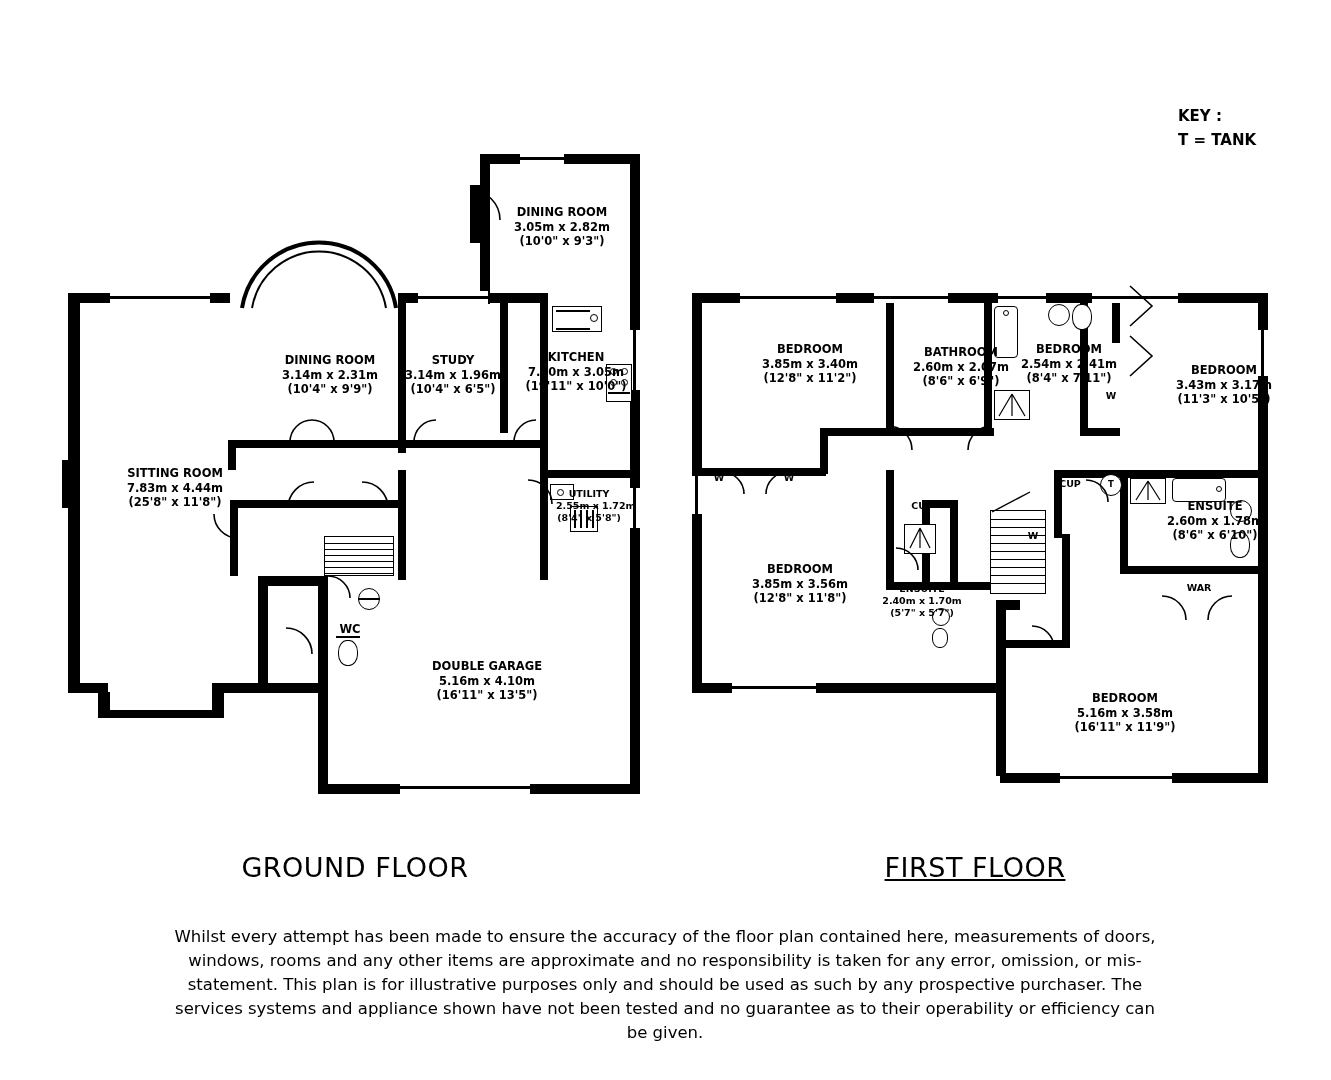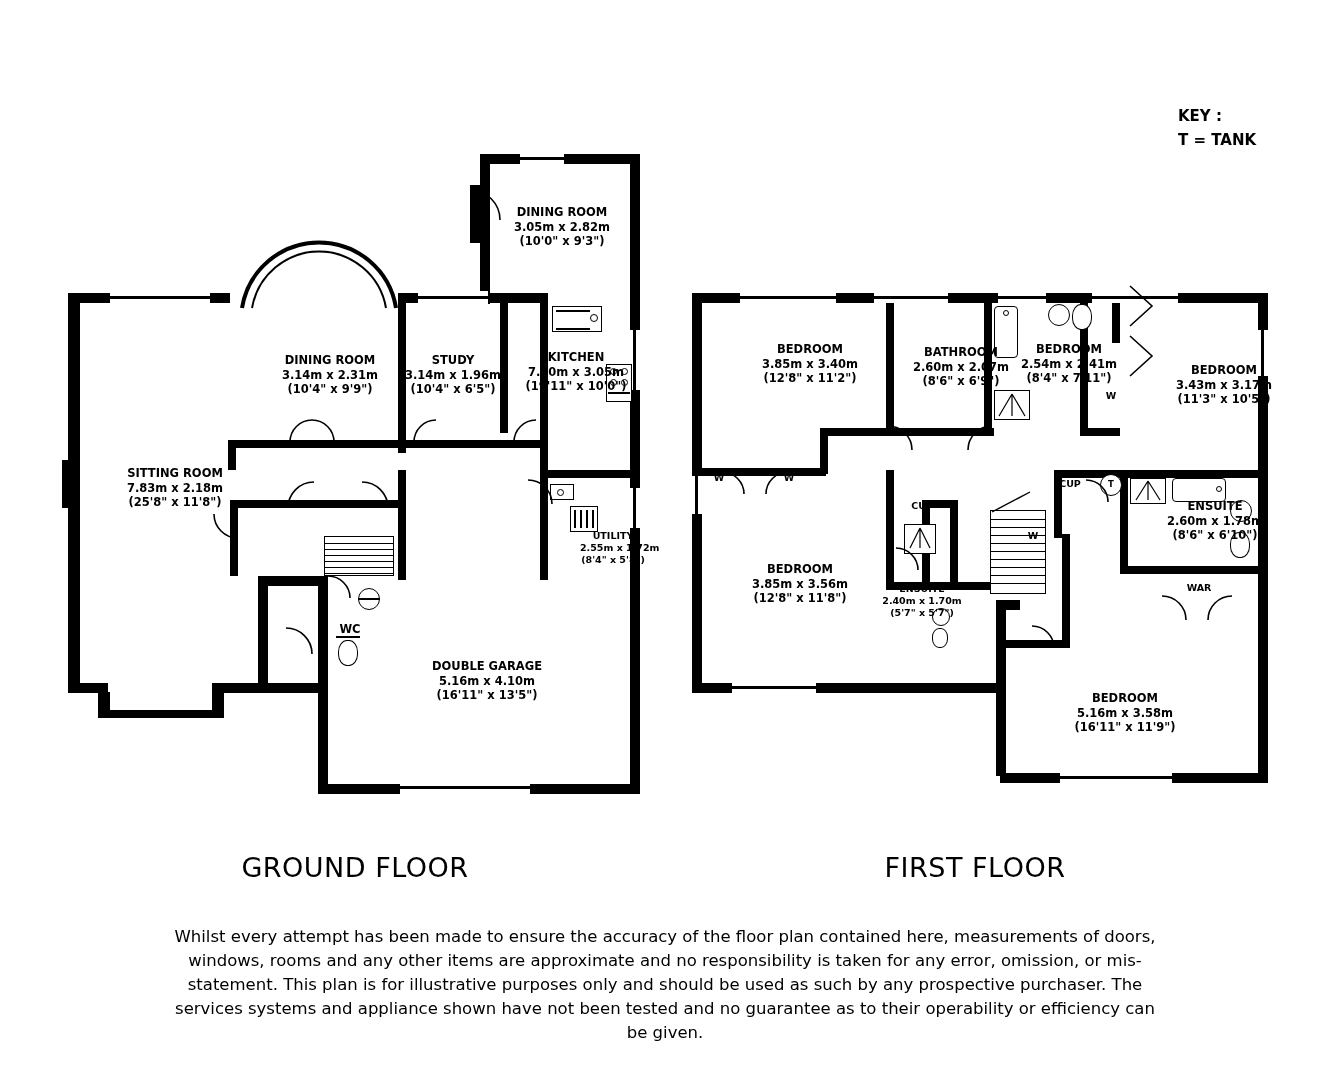--- a/index.html
+++ b/index.html
@@ -31,21 +31,21 @@
     line-height: 1.6;
   }
 
   .floor-label {
     position: absolute;
     font-size: 27px;
     letter-spacing: .5px;
     text-align: center;
   }
   #ground-floor-label { top: 852px; left: 200px; width: 310px; }
-  #first-floor-label  { top: 852px; left: 820px; width: 310px; }
+  #first-floor-label  { top: 852px; left: 820px; width: 310px; text-decoration: underline; }
 
   .disclaimer {
     position: absolute;
     top: 925px; left: 165px; width: 1000px;
     text-align: center;
     font-size: 16.5px;
     line-height: 1.45;
   }
 
   
@@ -206,25 +206,25 @@
     </div>
 
     <div class="room-label" style="left:512px; top:350px; width:128px;">
       <div>KITCHEN</div>
       <div class="dim">7.00m x 3.05m</div>
       <div class="dim">(19'11" x 10'0")</div>
     </div>
 
     <div class="room-label" style="left:90px; top:466px; width:170px;">
       <div>SITTING ROOM</div>
-      <div class="dim">7.83m x 2.18m</div>
+      <div class="dim">7.83m x 4.44m</div>
       <div class="dim">(25'8" x 11'8")</div>
     </div>
 
-    <div class="room-label small-label" style="left:580px; top:488px; width:66px;margin-top:42px;">
+    <div class="room-label small-label" style="left:556px; top:488px; width:66px;">
       <div>UTILITY</div>
       <div class="dim">2.55m x 1.72m</div>
       <div class="dim">(8'4" x 5'8")</div>
     </div>
 
     <div class="room-label" style="left:320px; top:622px; width:60px;">
       <div>WC</div>
     </div>
 
     <div class="room-label" style="left:400px; top:659px; width:174px;">

